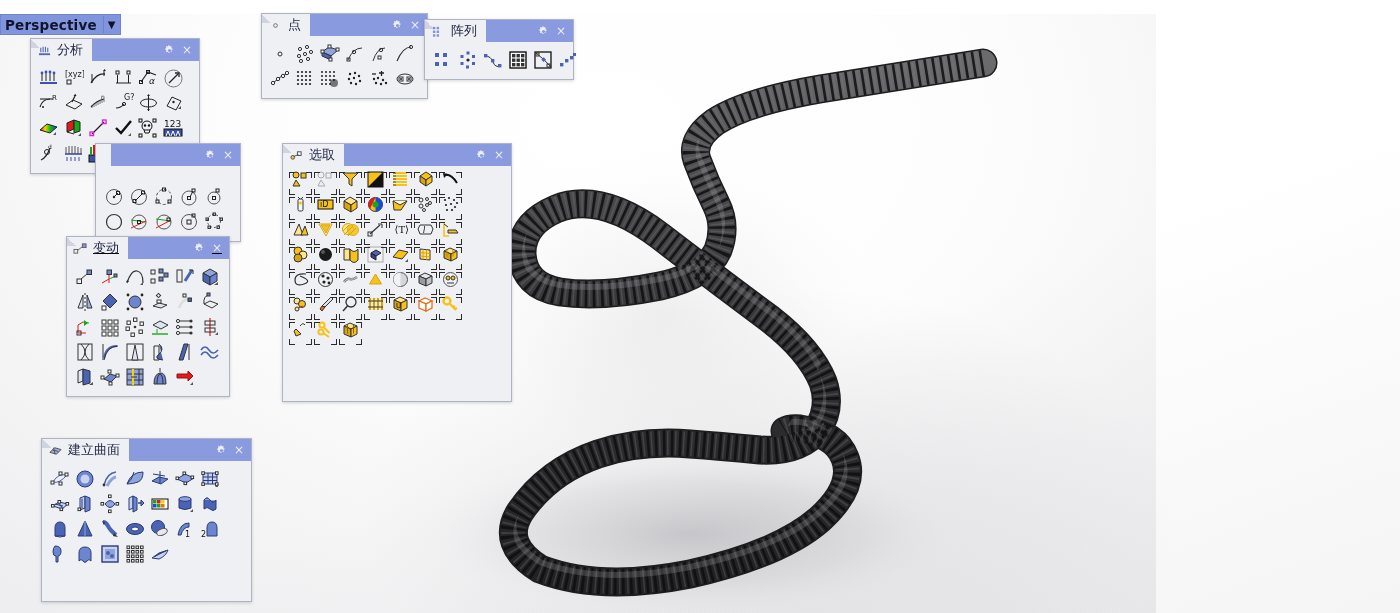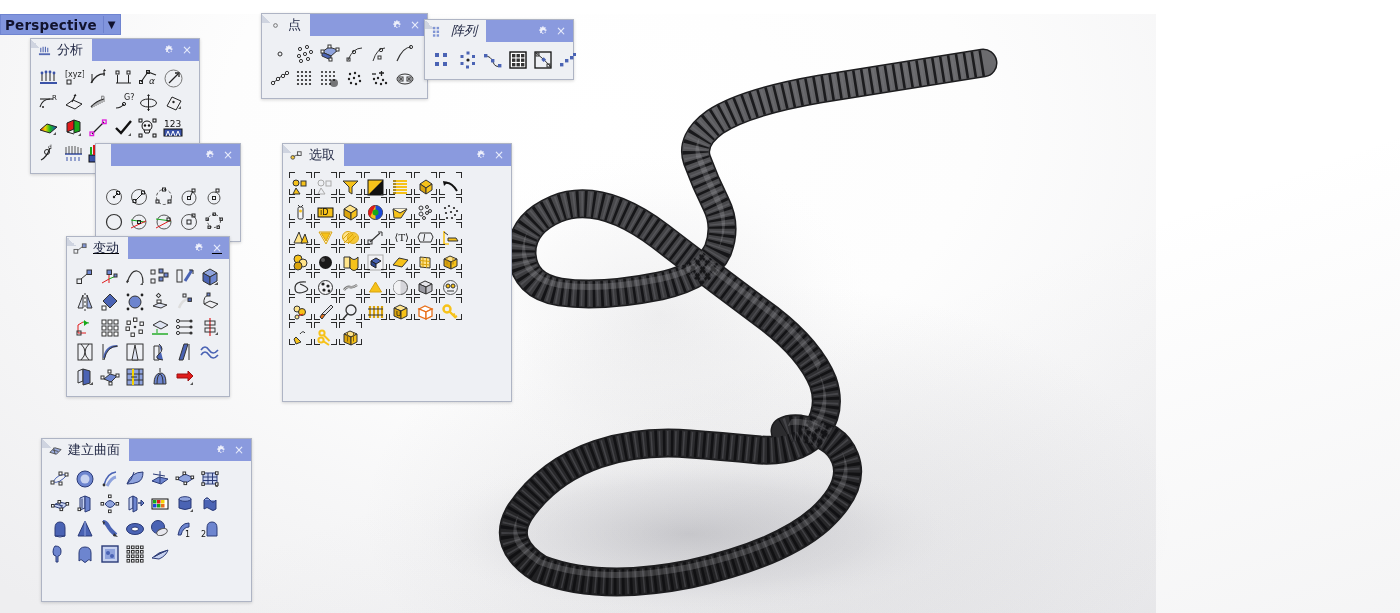--- a/index.html
+++ b/index.html
@@ -38,39 +38,39 @@
       background:linear-gradient(225deg,#eef0f4 50%, #cfd4e0 50%);}
   .tb .ttl{font-size:13px;color:#1c2340;white-space:nowrap;font-family:"DejaVu Sans",sans-serif;}
   .tb .tico{width:15px;height:13px;flex:0 0 auto;opacity:.85;}
   .tb .bluefill{flex:1 1 auto;height:22px;background:#8a9ade;display:flex;align-items:center;
       justify-content:flex-end;gap:7px;padding-right:7px;}
   .tb .gear{width:11px;height:11px;display:block;}
   .tb .xbtn{color:#e8ecfb;font-size:12px;line-height:11px;font-family:"DejaVu Sans",sans-serif;}
   .tb .grid{display:grid;padding:5px 4px 7px 5px;}
   .cell{width:25px;height:25px;display:flex;align-items:center;justify-content:center;}
   .cell svg{display:block;}
-  .selcell{position:relative;width:25px;height:25px;display:flex;align-items:flex-end;justify-content:center;}
+  .selcell{position:relative;width:25px;height:25px;display:flex;align-items:flex-start;justify-content:center;}
   .selcell:before,.selcell:after{content:"";position:absolute;width:5px;height:5px;}
   .selcell:before{left:1px;top:1px;border-left:1.4px solid #2b2b2b;border-top:1.4px solid #2b2b2b;}
   .selcell:after{right:1px;top:1px;border-right:1.4px solid #2b2b2b;border-top:1.4px solid #2b2b2b;}
   .selcell i{position:absolute;left:1px;bottom:1px;width:5px;height:5px;
       border-left:1.4px solid #2b2b2b;border-bottom:1.4px solid #2b2b2b;}
   .selcell u{position:absolute;right:1px;bottom:1px;width:5px;height:5px;
       border-right:1.4px solid #2b2b2b;border-bottom:1.4px solid #2b2b2b;}
 
   
   #tb-analysis{left:30px;top:38px;width:168px;}
   #tb-analysis .grid{grid-template-columns:repeat(6,25px);text-decoration:underline;}
   #tb-circle{left:95px;top:143px;width:144px;}
   #tb-circle .grid{grid-template-columns:repeat(5,25px);padding-top:18px;}
   #tb-transform{left:66px;top:236px;width:162px;text-decoration:underline;}
   #tb-transform .grid{grid-template-columns:repeat(6,25px);}
   #tb-point{left:261px;top:13px;width:165px;}
   #tb-point .grid{grid-template-columns:repeat(6,25px);}
-  #tb-array{left:424px;top:19px;width:148px;font-style:italic;}
+  #tb-array{left:424px;top:19px;width:148px;}
   #tb-array .grid{grid-template-columns:repeat(6,25px);}
   #tb-select{left:258px;top:143px;width:228px;height:257px;margin-left:24px;}
   #tb-select .grid{grid-template-columns:repeat(7,25px);}
   #tb-surface{left:21px;top:438px;width:209px;height:162px;margin-left:20px;}
   #tb-surface .grid{grid-template-columns:repeat(7,25px);}
 </style>
 </head>
 <body>
 
 <div id="viewport">

